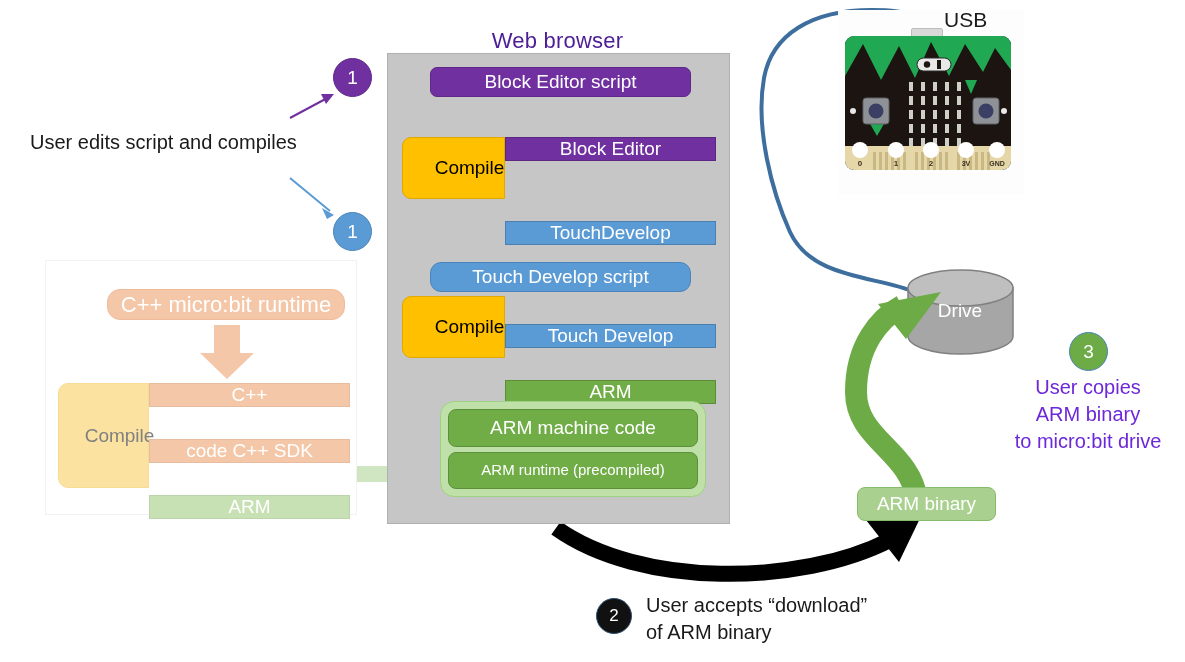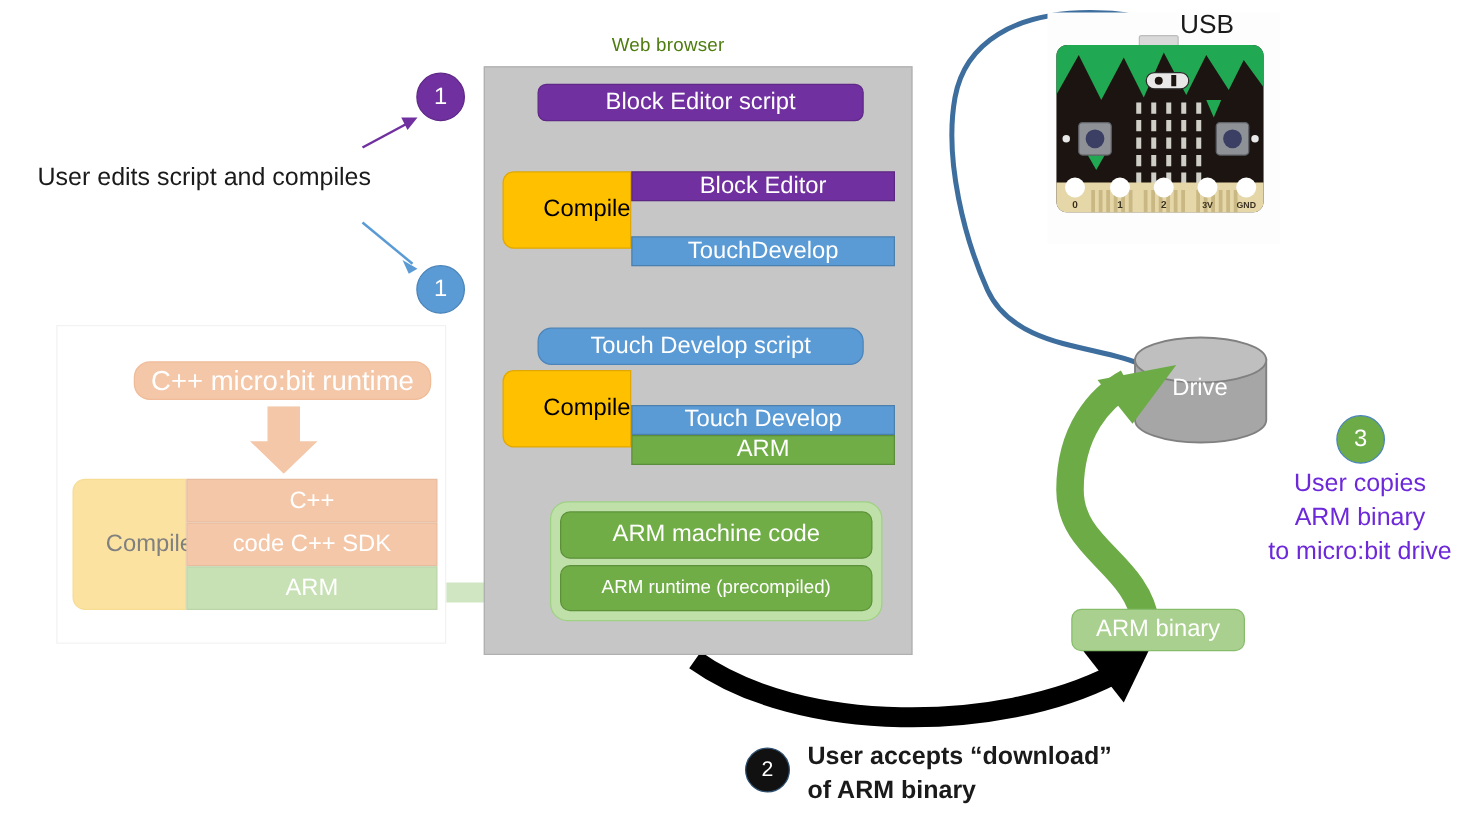--- a/index.html
+++ b/index.html
@@ -24,23 +24,23 @@
     white-space:nowrap;
   }
 
   
   #browser-panel{
     left:387px;top:53px;width:341px;height:469px;
     background:#c6c6c6;
     border:1px solid #b0b0b0;
   }
   #browser-title{
-    left:364px;top:28px;width:341px;
+    left:387px;top:28px;width:341px;
     text-align:center;
-    font-size:15px;color:#4d7c0f;
+    font-size:22px;color:#4c1d95;
     letter-spacing:.2px;
   }
 
   .purple{background:#7030a0;}
   .blue{background:#5b9bd5;margin-top:28px;}
   .green{background:#70ad47;}
 
   #block-editor-script{
     left:430px;top:67px;width:261px;height:30px;
     border-radius:7px;font-size:19px;
@@ -56,21 +56,21 @@
   .compile-group{display:flex;}
   .compile-cell{
     box-sizing:border-box;
     display:flex;align-items:center;justify-content:center;
     background:#ffc000;color:#000000;
     font-size:19px;
     border-radius:9px 0 0 9px;
     border:1px solid #e0a800;
     padding-left:32px;
   }
-  .stack-col{display:flex;flex-direction:column;flex:1;}
+  .stack-col{display:flex;flex-direction:column;flex:1;gap:32px;}
   .stack-cell{
     box-sizing:border-box;
     flex:1;
     display:flex;align-items:center;justify-content:center;
     color:#ffffff;font-size:19px;
     border:1px solid rgba(0,0,0,.18);
   }
   #compile-group-1{left:402px;top:137px;width:314px;height:62px;}
   #compile-group-2{left:402px;top:296px;width:314px;height:62px;}
   #compile-group-1 .compile-cell,#compile-group-2 .compile-cell{width:103px;}
@@ -128,21 +128,21 @@
   #step1-purple{left:333px;top:58px;width:37px;height:37px;background:#7030a0;border:1px solid #5f2888;}
   #step1-blue{left:333px;top:212px;width:37px;height:37px;background:#5b9bd5;border:1px solid #4a84ba;}
   #step2-black{left:596px;top:598px;width:34px;height:34px;background:#111111;border:1px solid #2f4f6f;font-size:17px;}
   #step3-green{left:1069px;top:332px;width:37px;height:37px;background:#6cab46;border:1px solid #4a84ba;}
 
   
   #caption-1{
     left:30px;top:131px;font-size:20px;color:#1a1a1a;white-space:nowrap;
   }
   #caption-2{
-    left:646px;top:592px;font-size:20px;color:#1a1a1a;line-height:1.35;font-weight:bold;
+    left:646px;top:592px;font-size:20px;color:#1a1a1a;line-height:1.35;
   }
   #caption-3{
     left:1013px;top:374px;width:150px;text-align:center;
     font-size:20px;color:#6d28d9;line-height:1.35;
   }
   #usb-label{
     left:944px;top:8px;font-size:21px;color:#1a1a1a;
   }
   #drive-label{
     left:908px;top:300px;width:104px;text-align:center;

